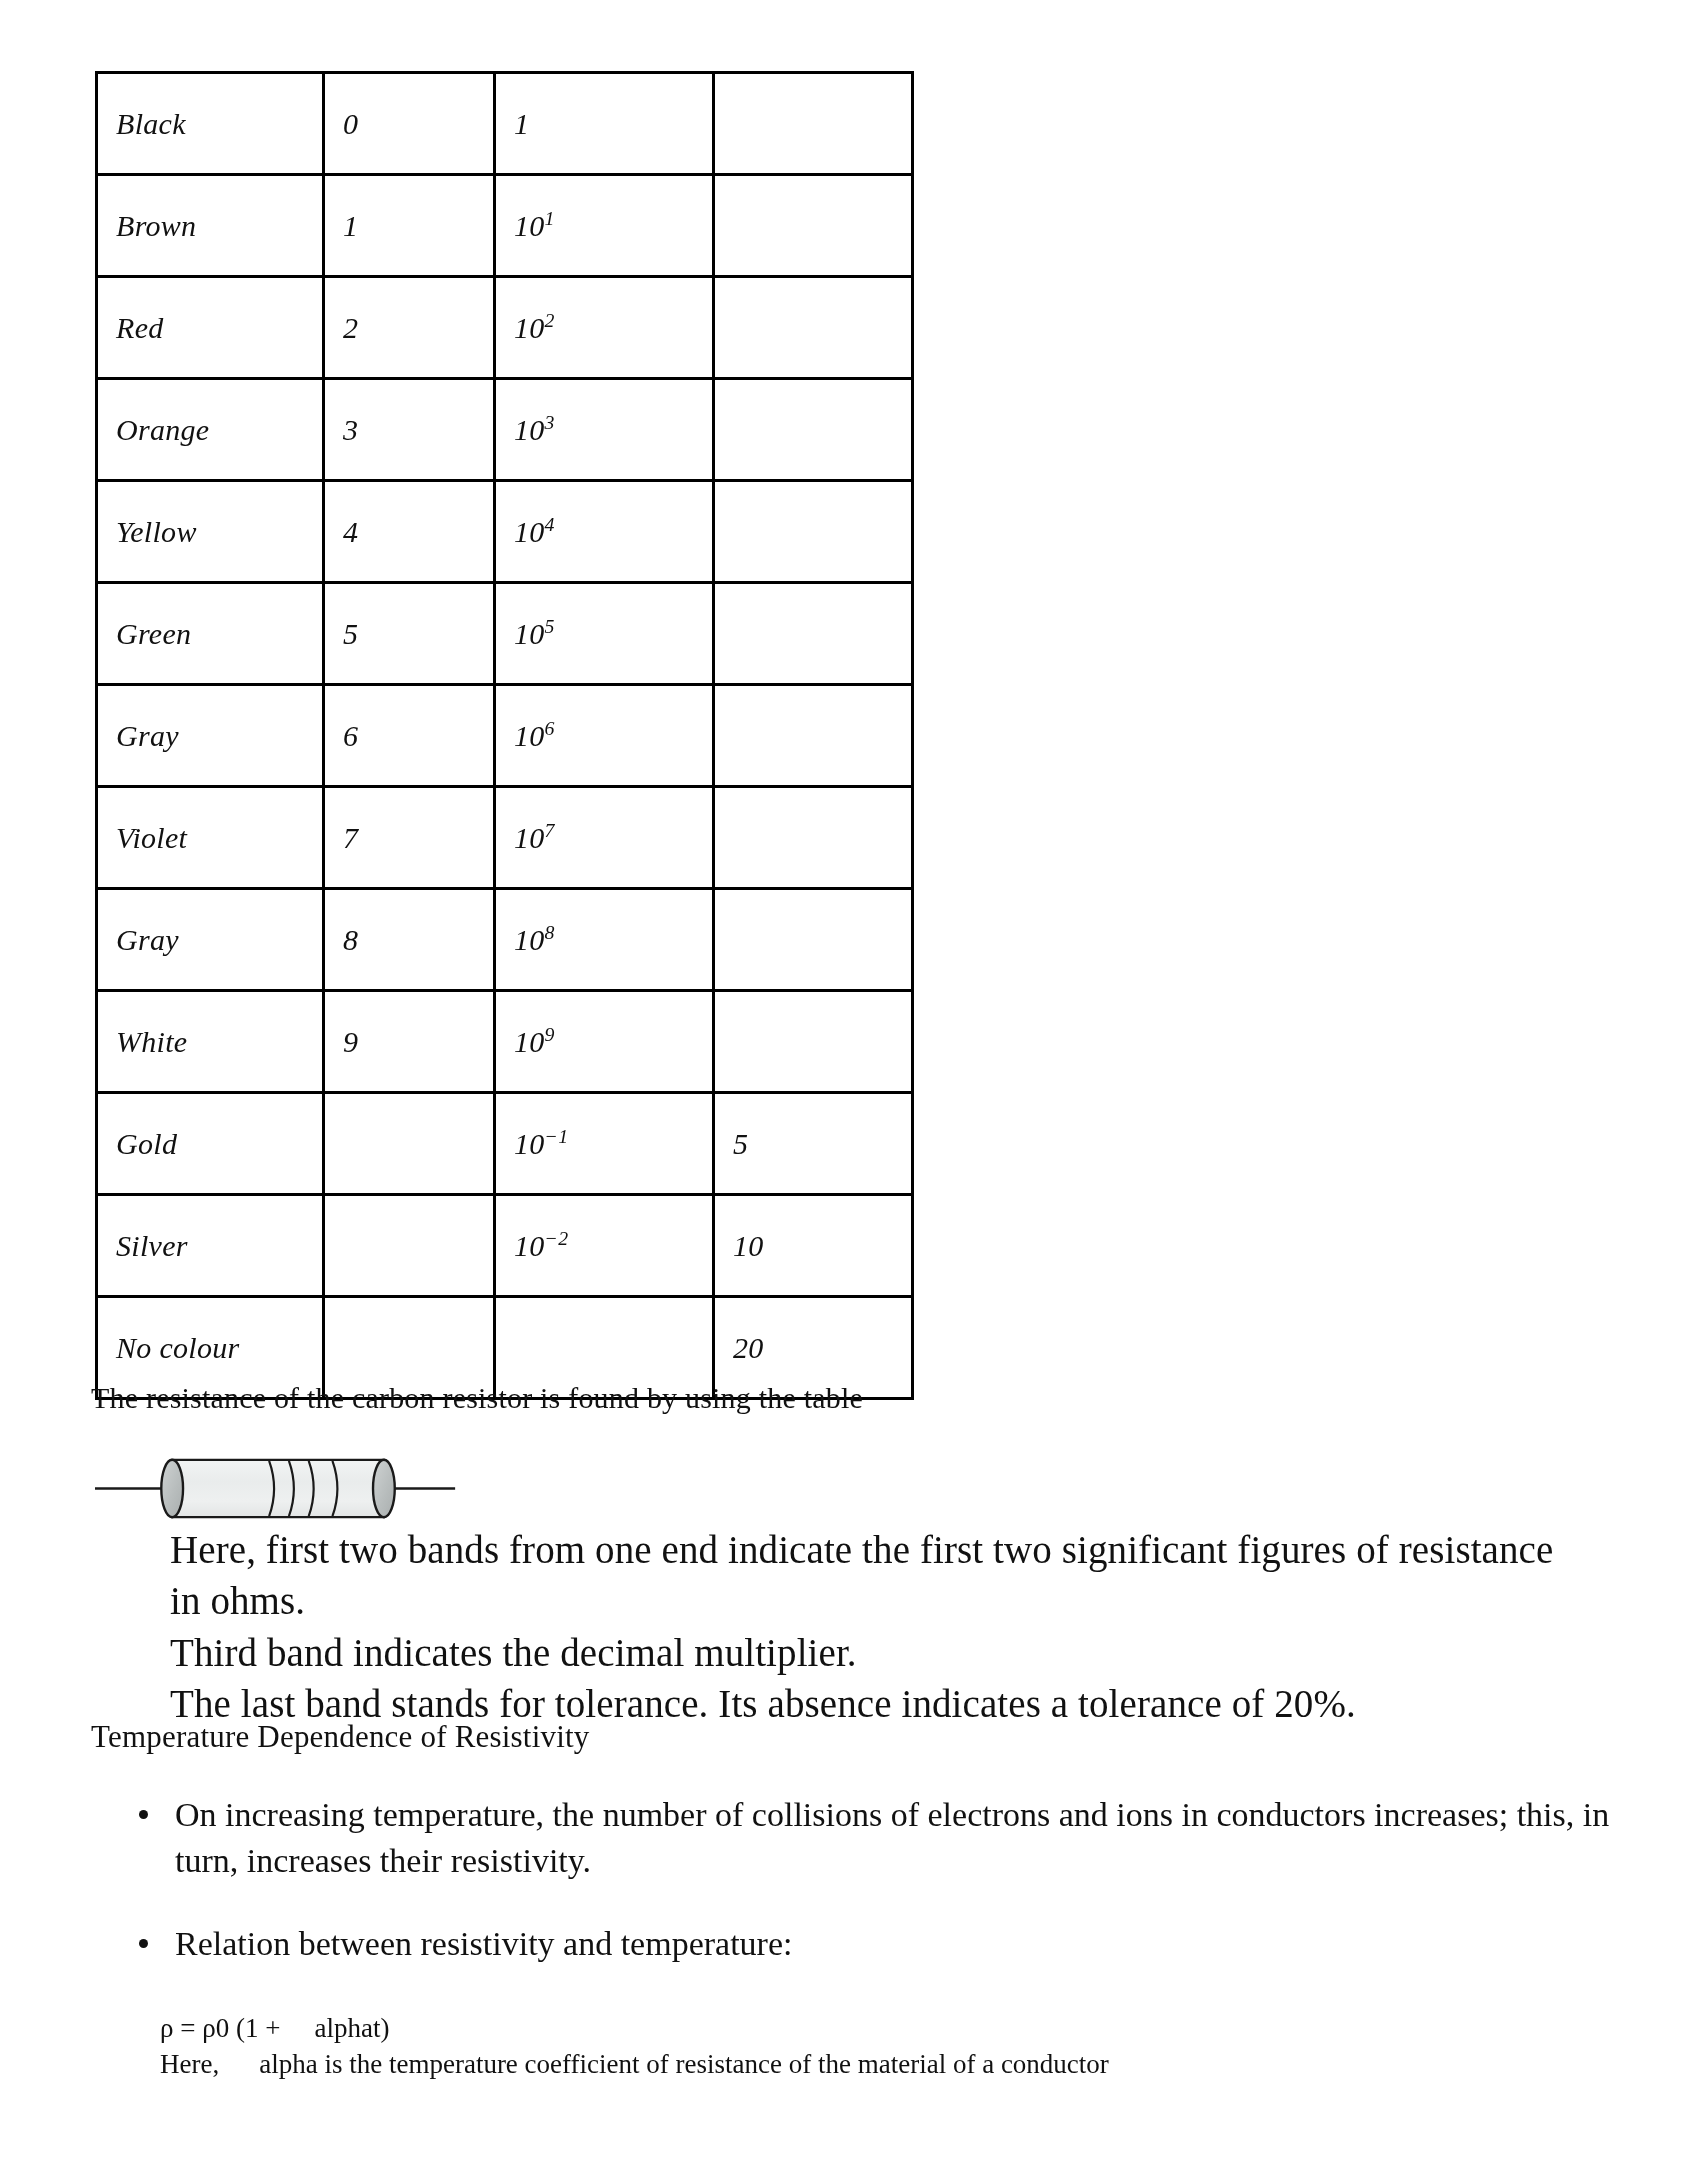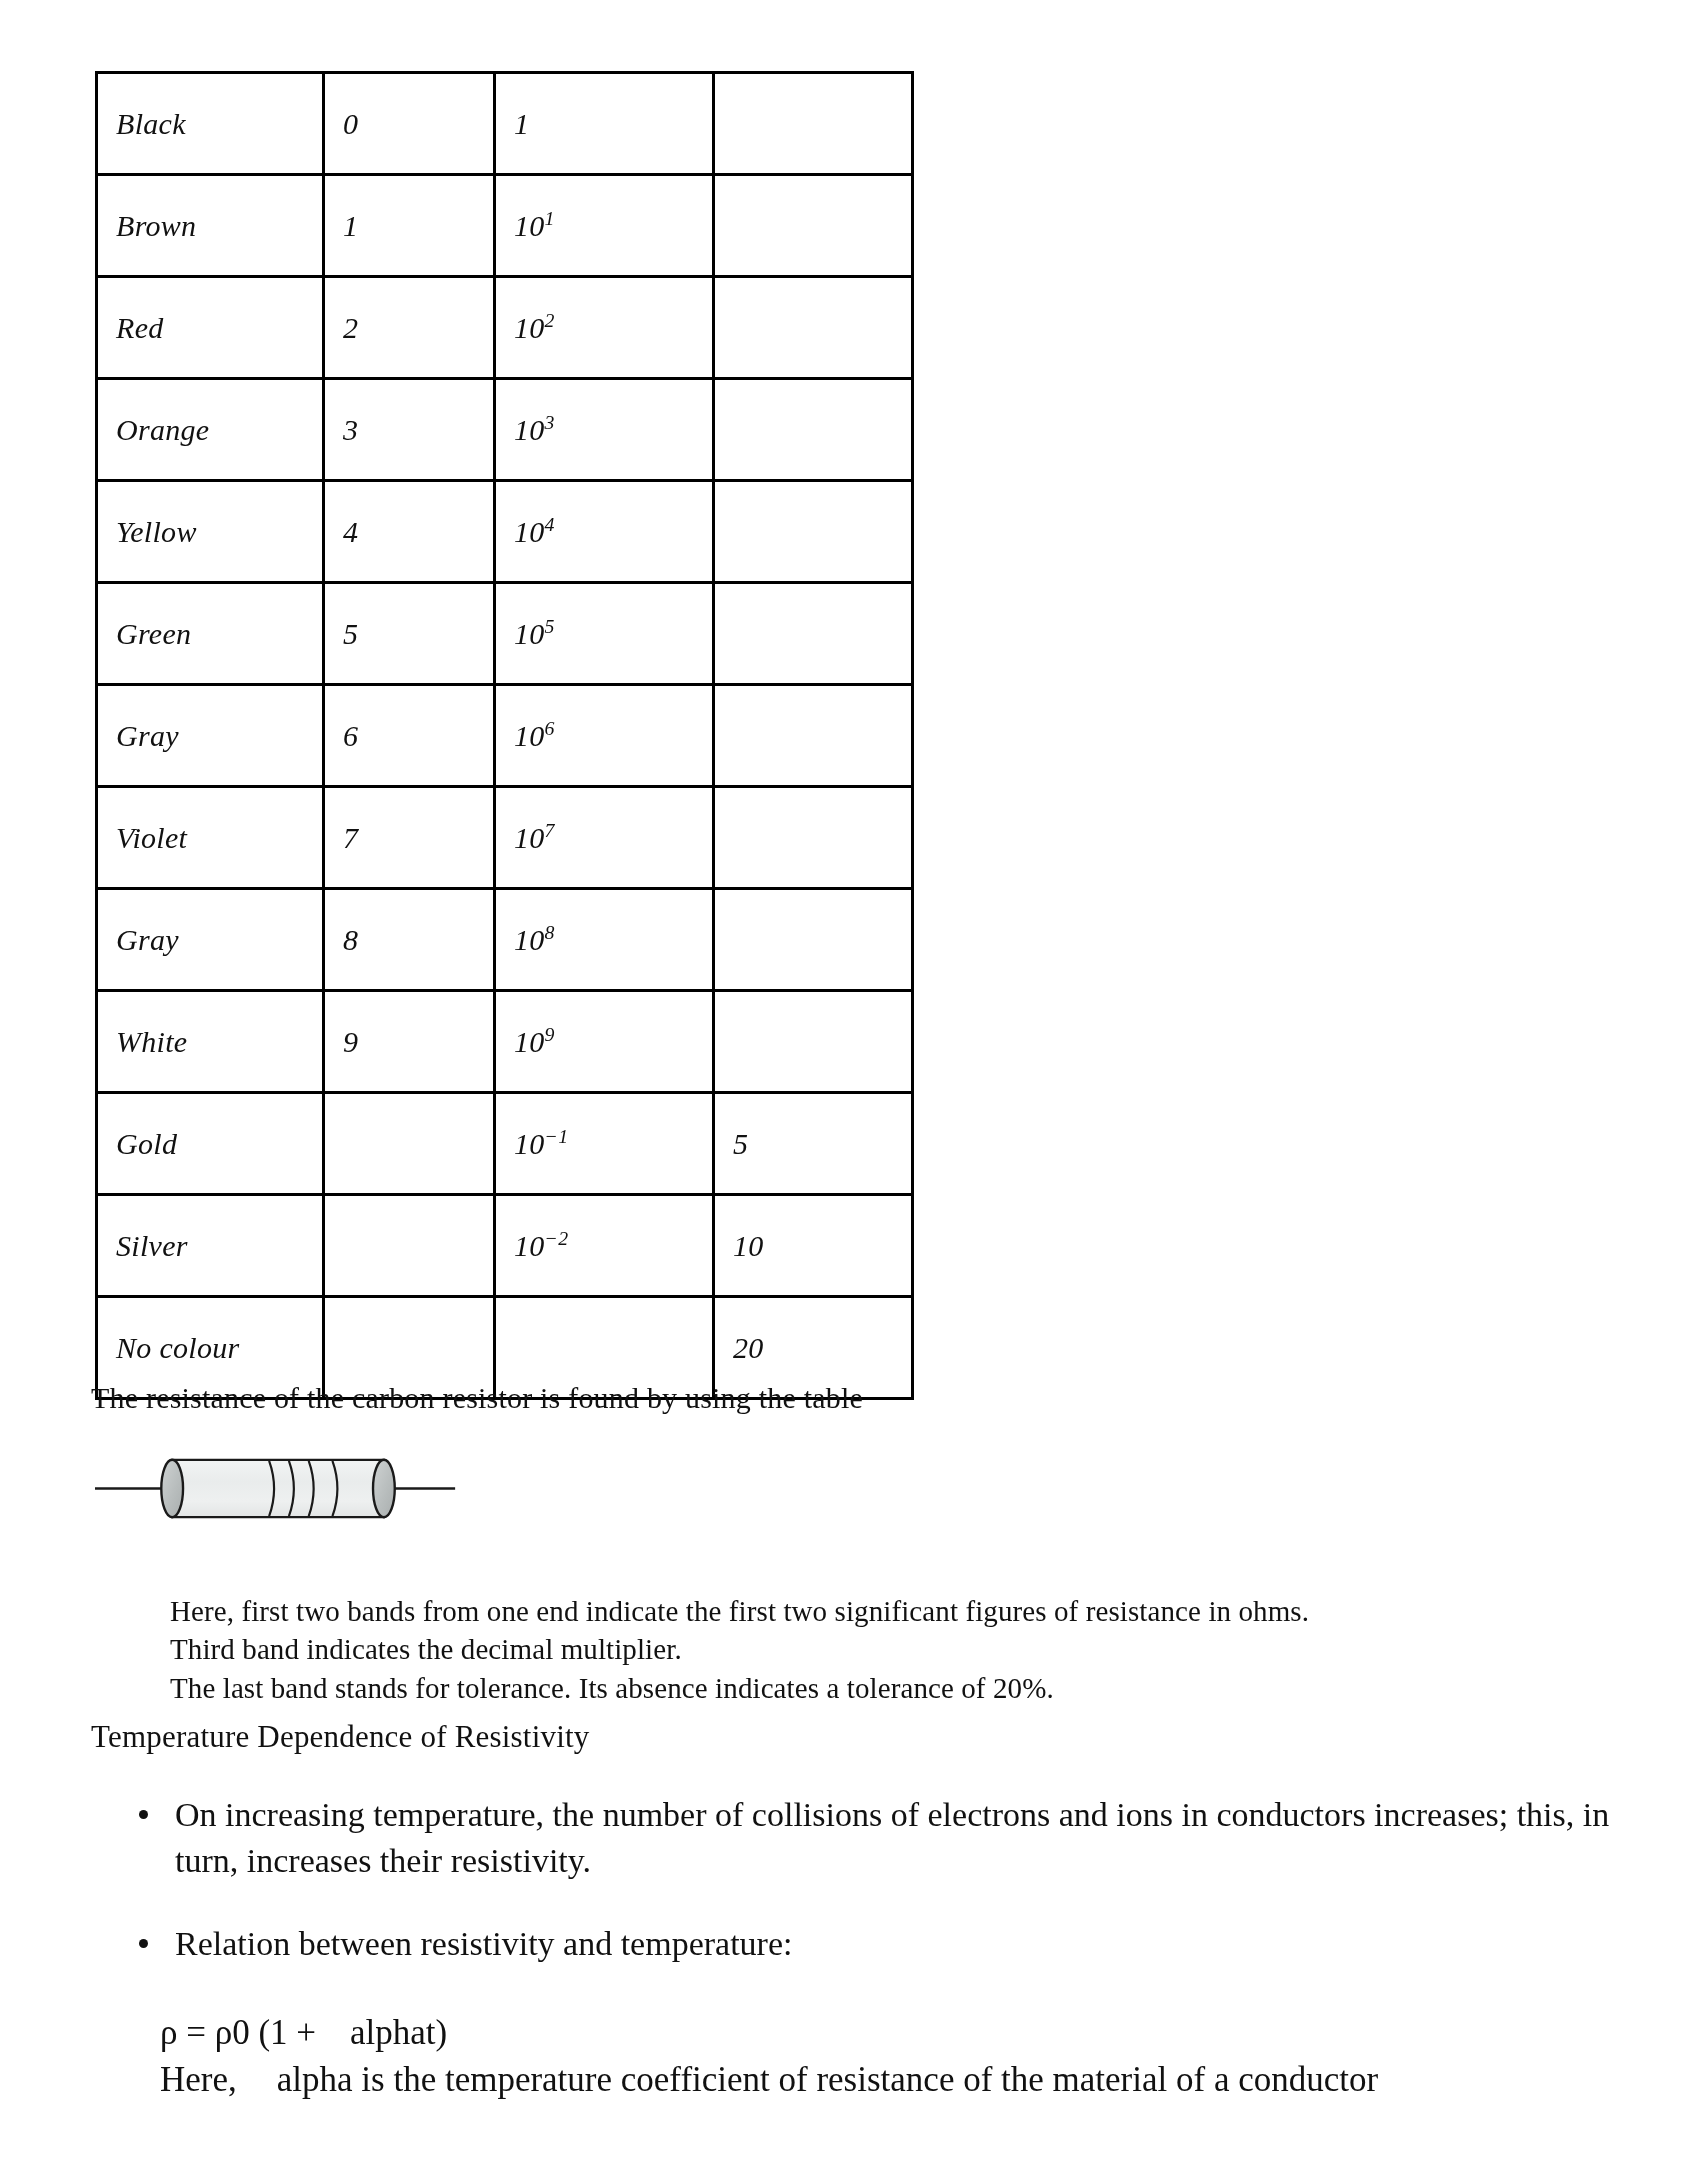--- a/index.html
+++ b/index.html
@@ -72,22 +72,22 @@
     left: 95px;
     top: 1434px;
     width: 465px;
     height: 109px;
   }
 
   
   .explain-block {
     position: absolute;
     left: 170px;
-    top: 1592px;
-    font-size: 29px;
+    top: 1524px;
+    font-size: 39px;
     line-height: 1.32;
     width: 1386px;
     letter-spacing: 0.1px;
   }
 
   
   .section-heading {
     position: absolute;
     left: 91px;
     top: 1719px;
@@ -121,21 +121,21 @@
     height: 9px;
     background: #111111;
     border-radius: 50%;
   }
 
   
   .formula-block {
     position: absolute;
     left: 160px;
     top: 2010px;
-    font-size: 35px;
+    font-size: 27px;
     line-height: 1.34;
     width: 1386px;
   }
   .gap-sm { display: inline-block; width: 34px; }
   .gap-md { display: inline-block; width: 40px; }
 </style>
 </head>
 <body>
 
 <div class="page">

